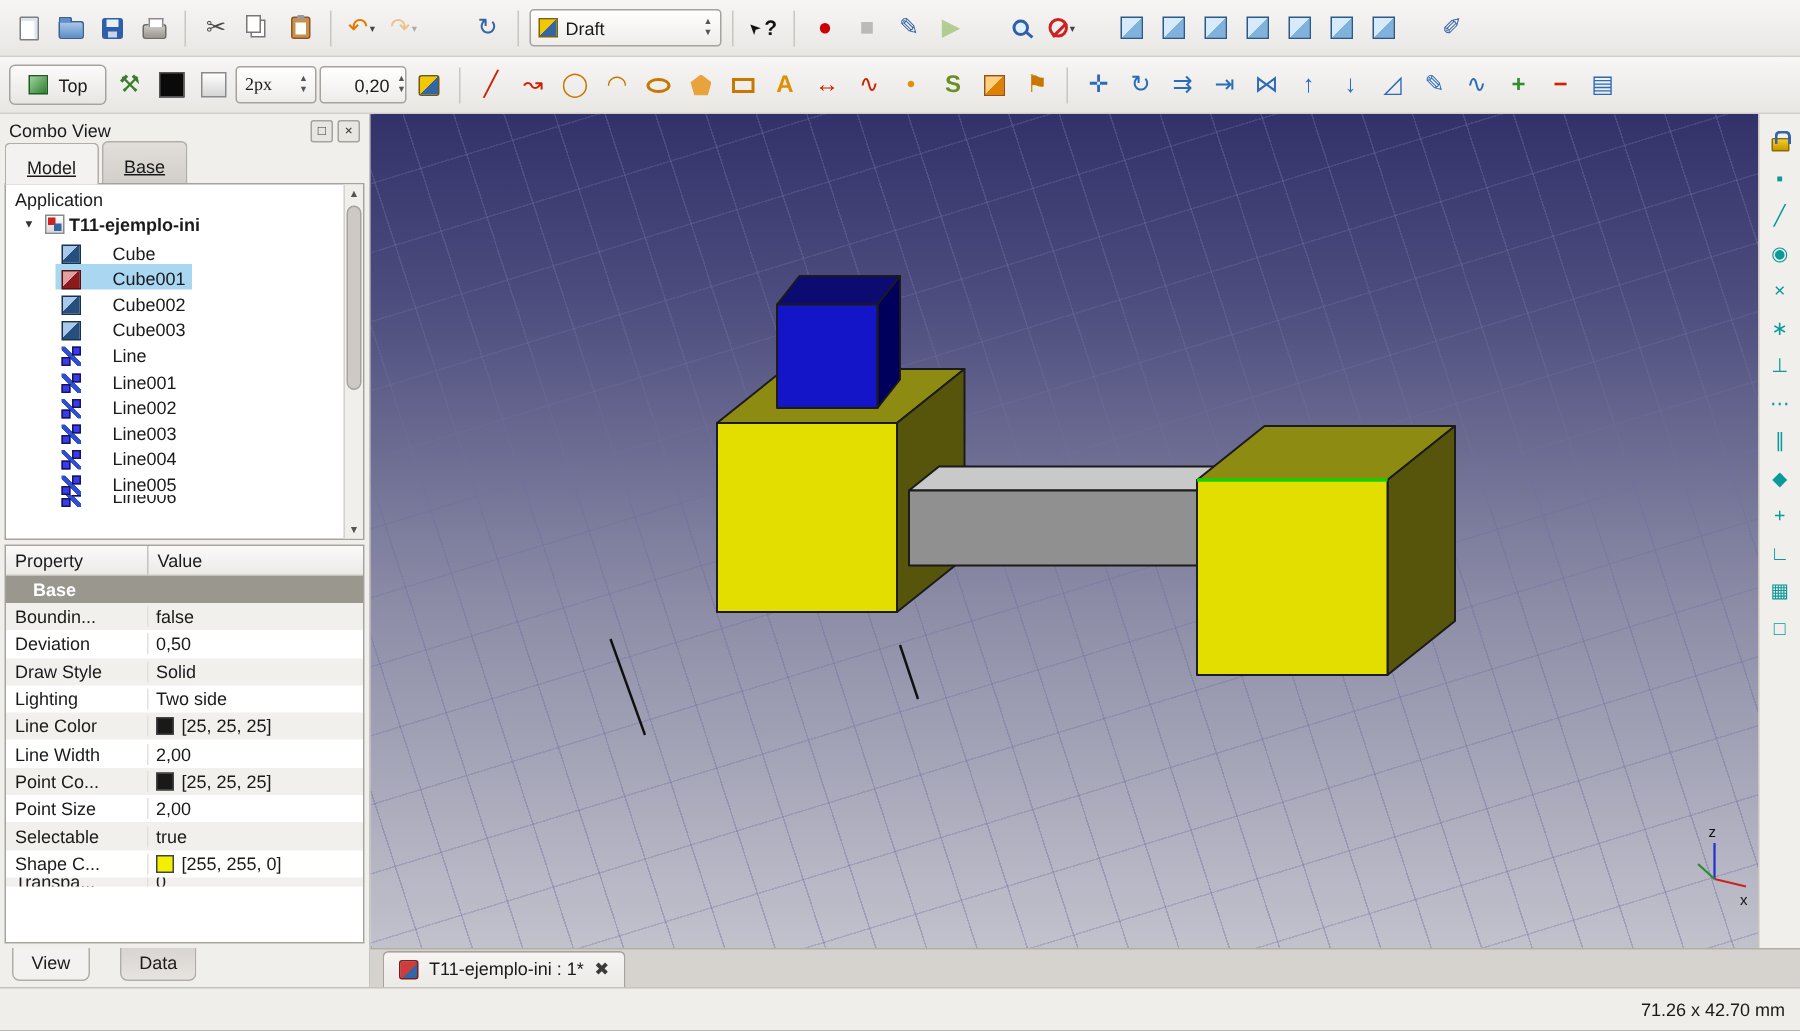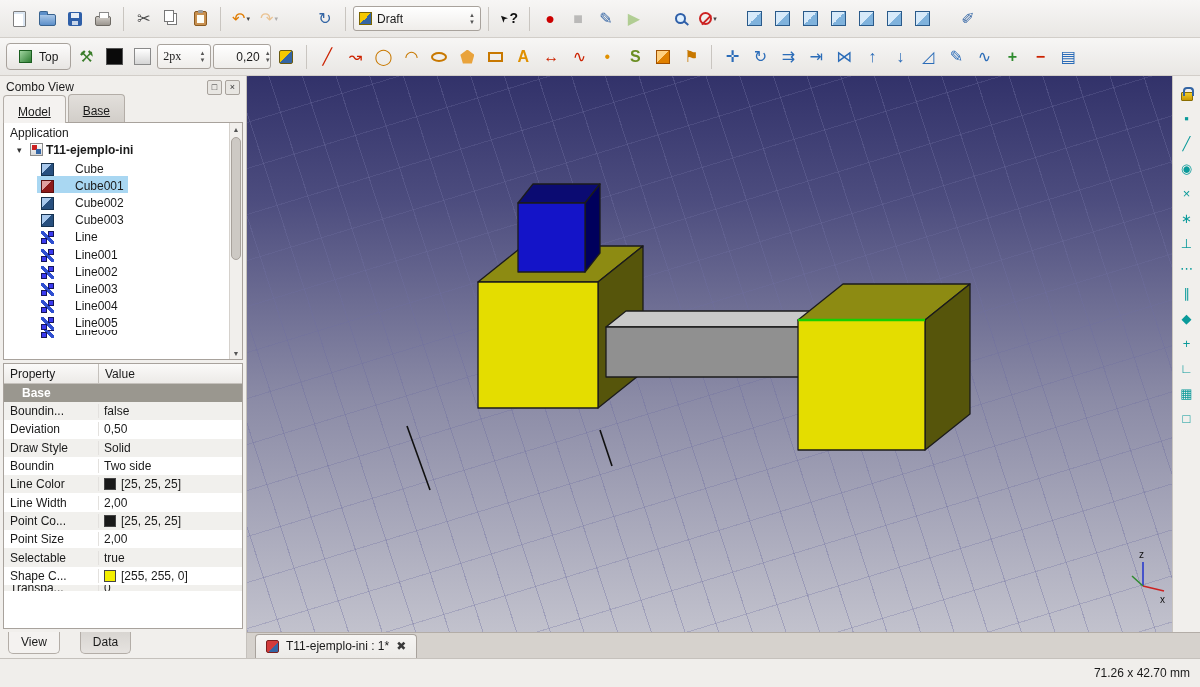--- a/index.html
+++ b/index.html
@@ -486,21 +486,21 @@
               </span>
             </div>
             <div class="prop-row">
               <span class="p-name">Draw Style</span>
               <span class="p-val">
 
                 <span>Solid</span>
               </span>
             </div>
             <div class="prop-row">
-              <span class="p-name">Boundin</span>
+              <span class="p-name">Lighting</span>
               <span class="p-val">
 
                 <span>Two side</span>
               </span>
             </div>
             <div class="prop-row">
               <span class="p-name">Line Color</span>
               <span class="p-val">
                 <span class="swatch" style="background: rgb(25, 25, 25);"></span>
                 <span>[25, 25, 25]</span>

